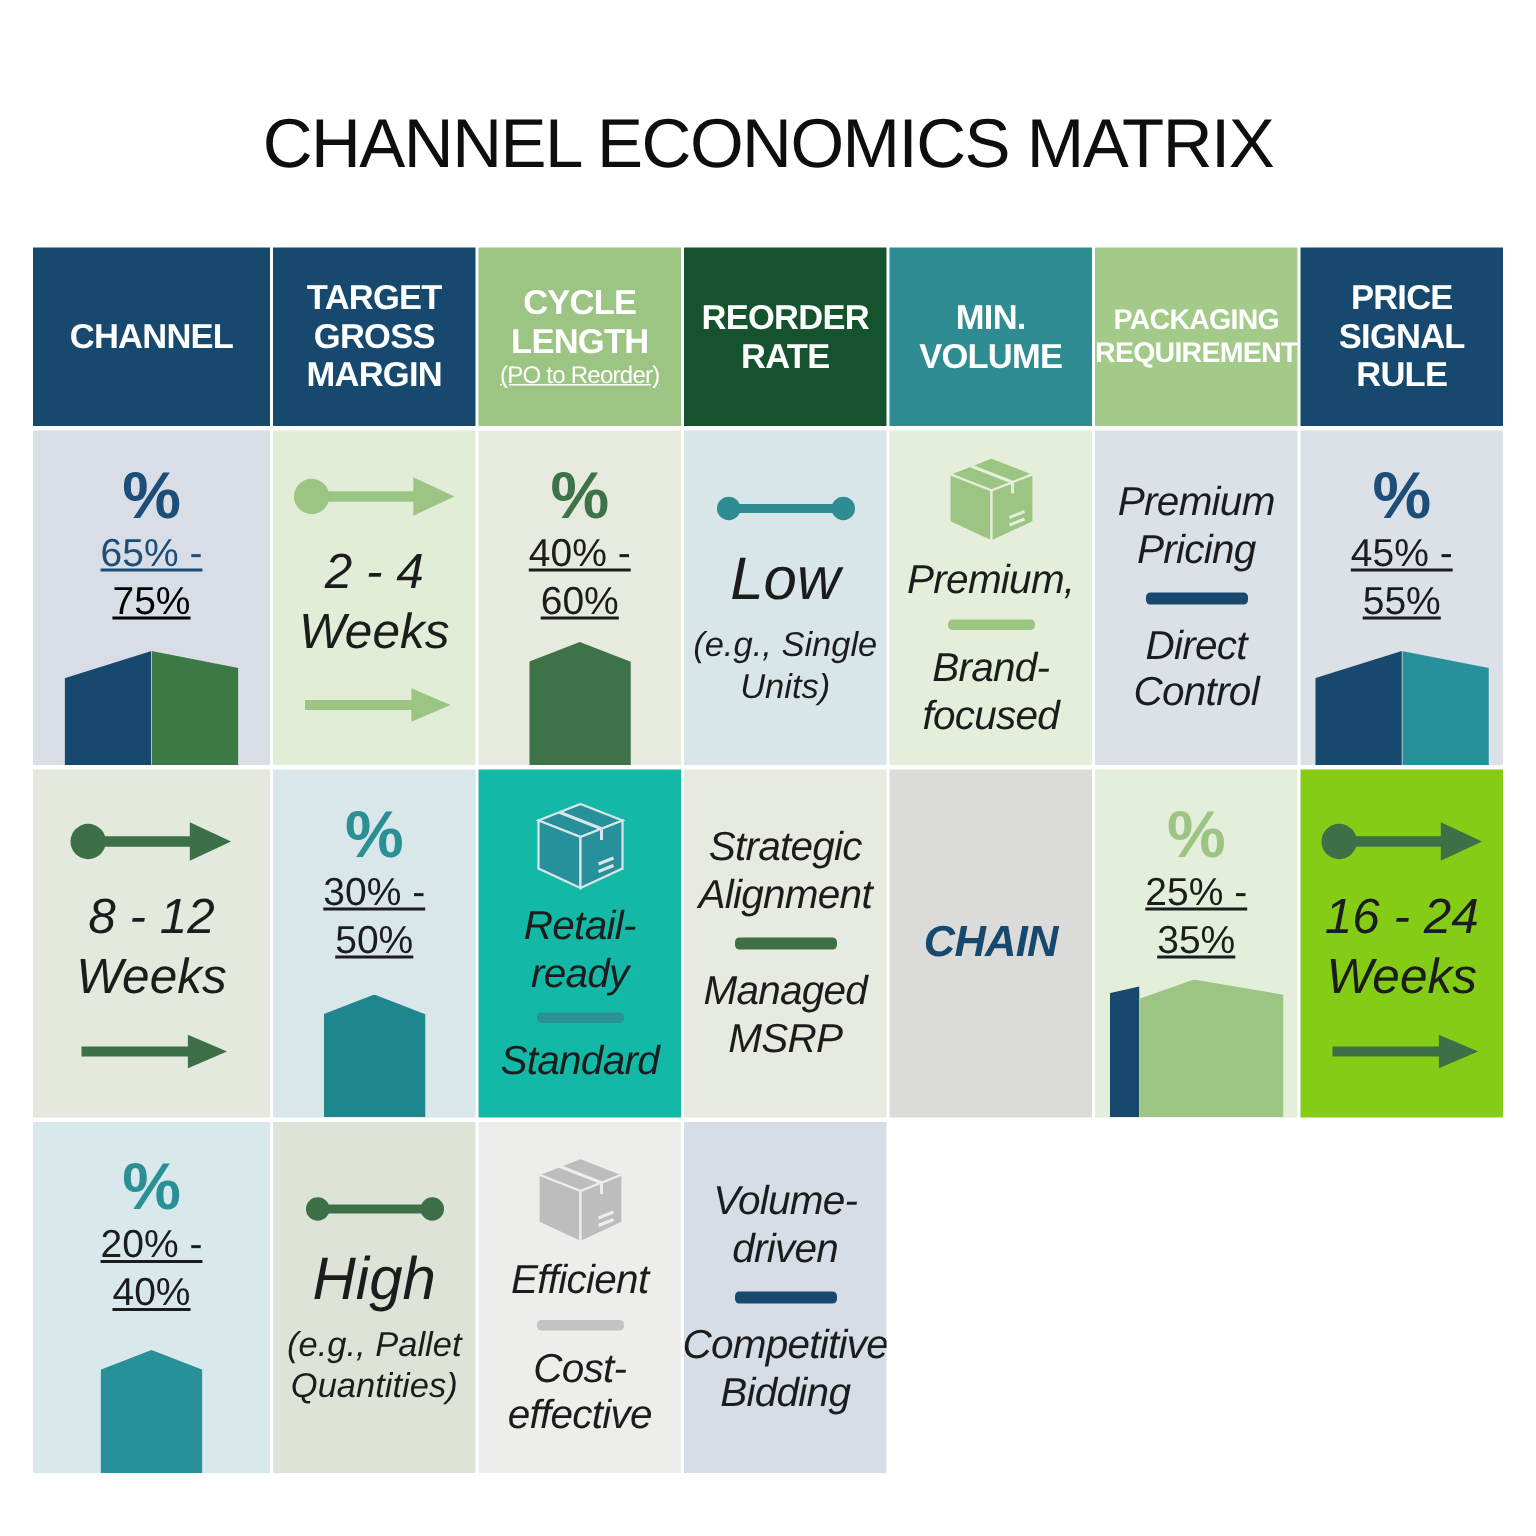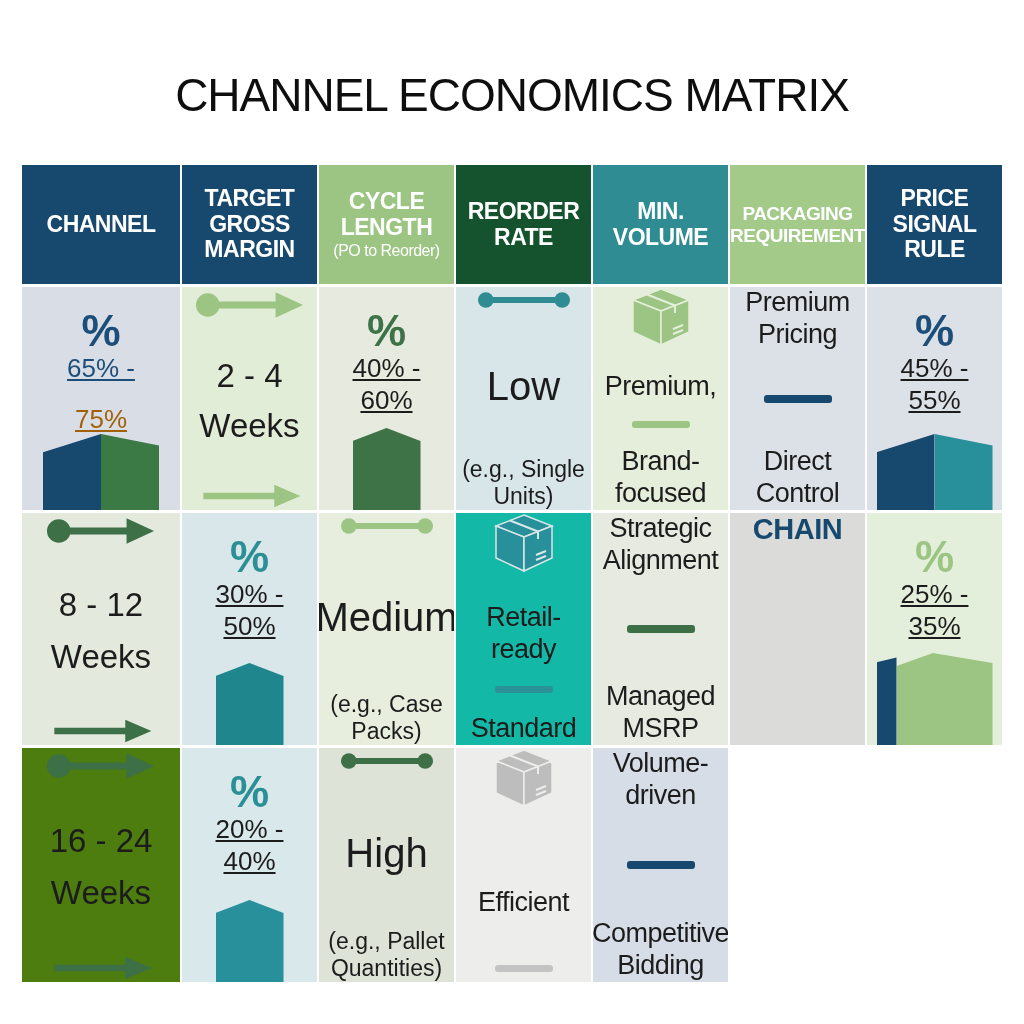--- a/index.html
+++ b/index.html
@@ -6,34 +6,34 @@
   html,body { width:1024px; height:1024px; background:#ffffff;
     font-family:"Liberation Sans", sans-serif; overflow:hidden; }
   .title { position:absolute; top:68px; left:0; width:1024px; text-align:center;
     font-size:46px; font-weight:500; letter-spacing:-1px; color:#0e0e0e; }
   .matrix { position:absolute; left:22px; top:165px; width:981px;
     display:grid; grid-template-columns:158px repeat(6,135px);
     grid-template-rows:119px 223px 232px 234px; column-gap:2px; row-gap:3px; }
   .hc { display:flex; flex-direction:column; align-items:center; justify-content:center;
     color:#ffffff; font-weight:700; font-size:23px; line-height:1.12; text-align:center;
     letter-spacing:-0.5px; padding:2px; }
-  .hc .sub { font-weight:400; font-size:16px; margin-top:2px; }
+  .hc .sub { font-weight:400; font-size:16px; margin-top:2px;text-decoration:underline; }
   .hc.small { font-size:19px; }
   .h-navy { background:#17486e; } .h-lgreen { background:#9cc583; }
   .h-dgreen { background:#14532d; } .h-teal { background:#2e8c92; }
   .h-lgreen2 { background:#a3ca89; }
   .cell { position:relative; display:flex; flex-direction:column; align-items:center;
     text-align:center; color:#1c1c1c; overflow:hidden; }
-  .vcenter { justify-content:space-between; }
+  .vcenter { justify-content:center;font-style:italic; }
   .chan { font-weight:700; color:#17486e; font-size:29px; letter-spacing:-0.5px;
     line-height:1.15; padding:0 2px; }
   .chan.long { font-size:25px; }
   .pct { font-size:44px; font-weight:700; margin-top:22px; line-height:1; }
   .range { font-size:26px; line-height:1.22;text-decoration:underline; }
-  .c-navy { color:#1d4e79; } .c-green { color:#a16207;margin-top:19px; } .c-lgreen { color:#9cc583; }
+  .c-navy { color:#1d4e79; } .c-green { color:#000000; } .c-lgreen { color:#9cc583; }
   .c-teal { color:#2b8f96; } .c-dgreen { color:#3e7347; }
   .cube { position:absolute; bottom:0; left:50%; transform:translateX(-50%);
     width:116px; height:76px; }
   .cube .fl { position:absolute; left:0; top:0; width:58px; height:76px;
     clip-path:polygon(0 24%, 100% 0, 100% 100%, 0 100%); }
   .cube .fr { position:absolute; left:58px; top:0; width:58px; height:76px;
     clip-path:polygon(0 0, 100% 15%, 100% 100%, 0 100%); }
   .cube3 { position:absolute; bottom:0; left:50%; transform:translateX(-50%);
     width:116px; height:92px; }
   .cube3 .strip { position:absolute; left:0; top:0; width:20px; height:92px;
@@ -56,21 +56,21 @@
   .d-gray { background:#c3c3c3; } .d-navy { background:#17486e; }
   .d-green { background:#3d7046; }
   .gap8 { height:8px; } .gap12 { height:12px; } .gap16 { height:16px; }
   
   .r1c1{background:#eeedeb}.r1c2{background:#d9dee6}.r1c3{background:#e2edd8}
   .r1c4{background:#e6eadf}.r1c5{background:#d9e6e9}.r1c6{background:#e5eedb}
   .r1c7{background:#dce1e8}
   .r2c1{background:#efeeec}.r2c2{background:#dce0e7}.r2c3{background:#e3e9dd}
   .r2c4{background:#d9e7ea}.r2c5{background:#e8eede}.r2c6{background:#14b8a6}
   .r2c7{background:#e7eae1}
-  .r3c1{background:#dbdbd9}.r3c2{background:#e4efdb}.r3c3{background:#4d7c0f}
+  .r3c1{background:#dbdbd9}.r3c2{background:#e4efdb}.r3c3{background:#84cc16}
   .r3c4{background:#d9e8ea}.r3c5{background:#dee3d8}.r3c6{background:#ededeb}
   .r3c7{background:#d7dde6}
   svg { display:block; }
 </style>
 </head>
 <body>
 
 <div class="title">CHANNEL ECONOMICS MATRIX</div>
 
 <div class="matrix">
@@ -183,31 +183,20 @@
         <line x1="6" y1="15" x2="84" y2="15" stroke="#3d7046" stroke-width="7"></line>
         <polygon points="82,3 110,15 82,27" fill="#3d7046"></polygon>
       </svg>
   </div>
   <div class="cell r2c4">
     <div class="pct c-teal">%</div>
     <div class="range">30% -</div>
     <div class="range">50%</div>
     <div class="pent bg-teal2"></div>
   </div>
-  <div class="cell vcenter r2c5">
-    <svg width="94" height="26" viewBox="0 0 96 26">
-        <line x1="9" y1="13" x2="87" y2="13" stroke="#9cc583" stroke-width="6"></line>
-        <circle cx="9" cy="13" r="8" fill="#9cc583"></circle>
-        <circle cx="87" cy="13" r="8" fill="#9cc583"></circle>
-      </svg>
-    <div class="gap12"></div>
-    <div class="lvl">Medium</div>
-    <div class="gap8"></div>
-    <div class="ex">(e.g., Case Packs)</div>
-  </div>
   <div class="cell vcenter r2c6">
     <svg width="66" height="60" viewBox="0 0 64 60">
         <polygon points="32,2 60,13 32,24 4,13" fill="#27909a" stroke="#d9e6e8" stroke-width="1.5"></polygon>
         <polygon points="4,13 32,24 32,58 4,45" fill="#27909a" stroke="#d9e6e8" stroke-width="1.5"></polygon>
         <polygon points="60,13 32,24 32,58 60,45" fill="#27909a" stroke="#d9e6e8" stroke-width="1.5"></polygon>
         <line x1="18" y1="7.5" x2="46" y2="18.5" stroke="#d9e6e8" stroke-width="2"></line>
         <line x1="46" y1="18.5" x2="46" y2="26" stroke="#d9e6e8" stroke-width="2"></line>
         <line x1="44" y1="42" x2="54" y2="38" stroke="#d9e6e8" stroke-width="2"></line>
         <line x1="44" y1="47" x2="54" y2="43" stroke="#d9e6e8" stroke-width="2"></line>
       </svg>
@@ -272,20 +261,21 @@
         <polygon points="4,13 32,24 32,58 4,45" fill="#bdbdbd" stroke="#ededeb" stroke-width="1.5"></polygon>
         <polygon points="60,13 32,24 32,58 60,45" fill="#bdbdbd" stroke="#ededeb" stroke-width="1.5"></polygon>
         <line x1="18" y1="7.5" x2="46" y2="18.5" stroke="#ededeb" stroke-width="2"></line>
         <line x1="46" y1="18.5" x2="46" y2="26" stroke="#ededeb" stroke-width="2"></line>
         <line x1="44" y1="42" x2="54" y2="38" stroke="#ededeb" stroke-width="2"></line>
         <line x1="44" y1="47" x2="54" y2="43" stroke="#ededeb" stroke-width="2"></line>
       </svg>
     <div class="gap8"></div>
     <div class="pk">Efficient</div>
     <div class="divider d-gray"></div>
+    <div class="pk">Cost-effective</div>
   </div>
   <div class="cell vcenter r3c7">
     <div class="pk">Volume-driven</div>
     <div class="divider thick d-navy"></div>
     <div class="pk">Competitive Bidding</div>
   </div>
 
 </div>
 
 </body></html>

